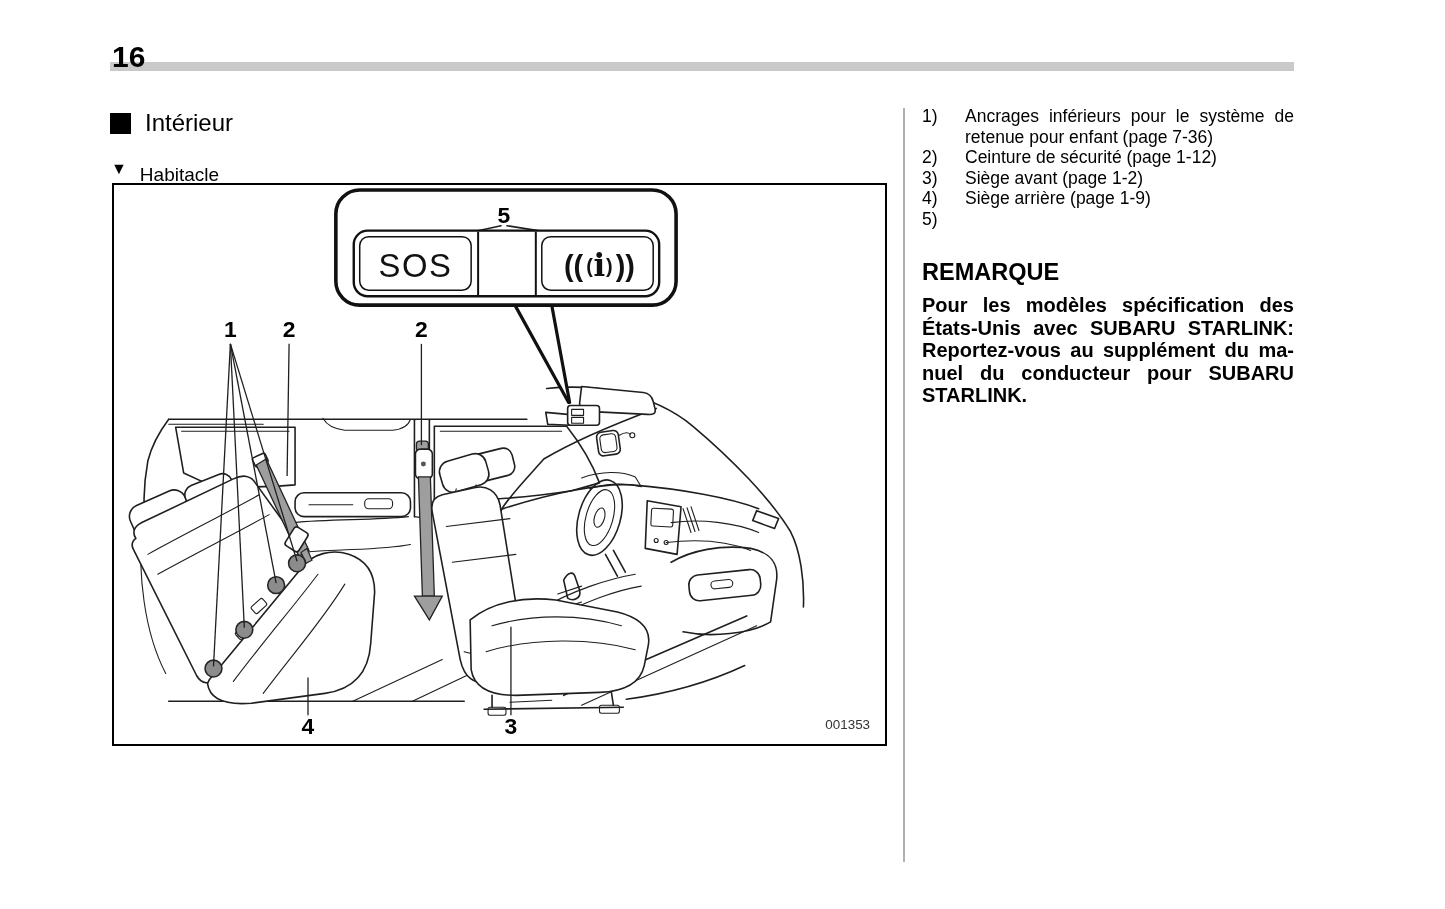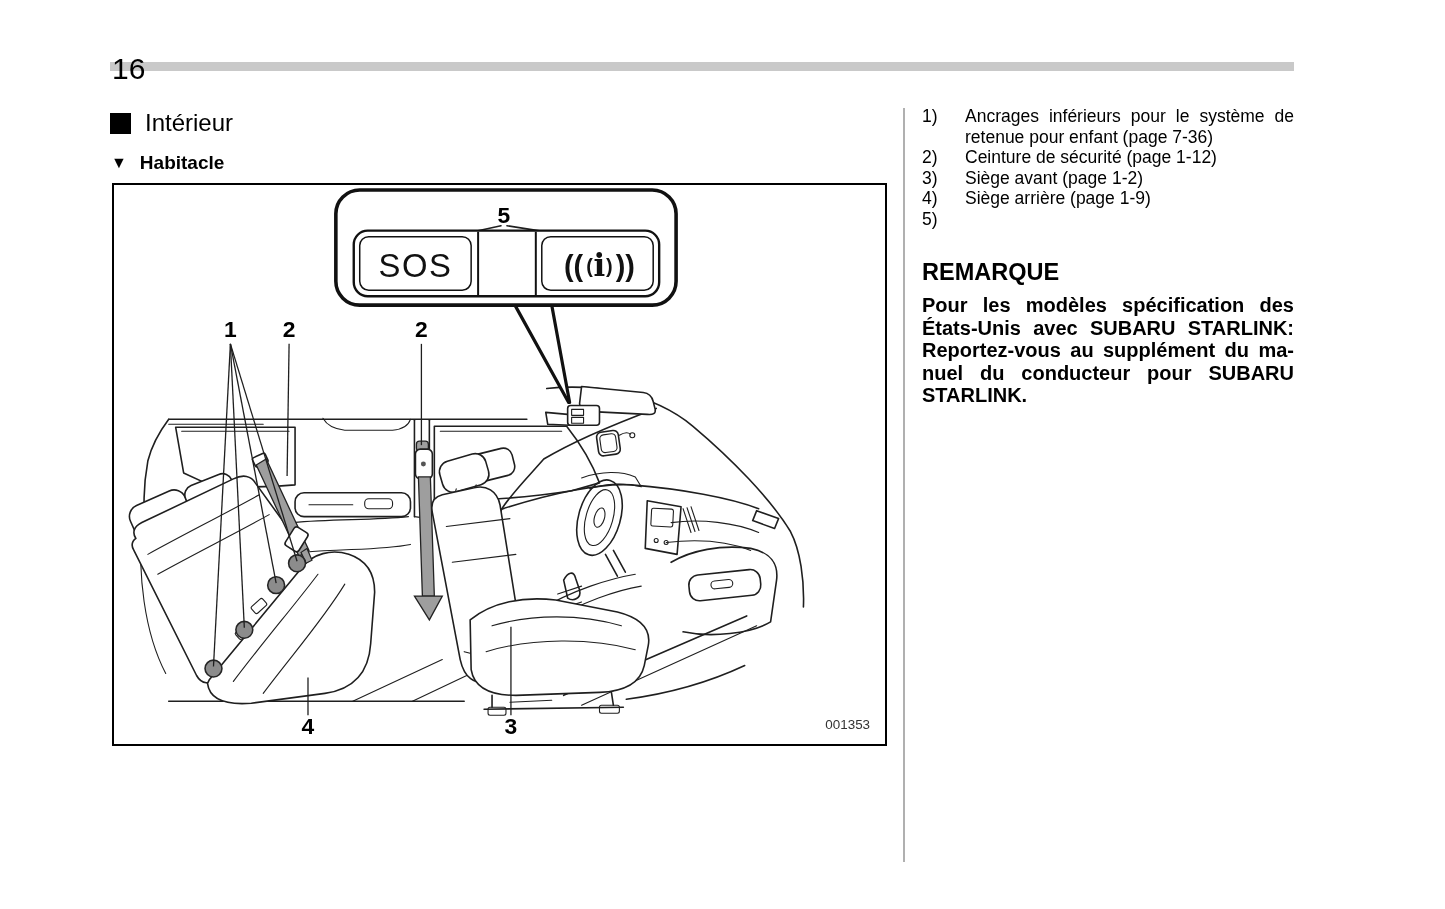--- a/index.html
+++ b/index.html
@@ -1,28 +1,28 @@
 <!DOCTYPE html>
 <html><head>
 <meta charset="utf-8">
 <style>
   html,body{margin:0;padding:0;}
   body{width:1445px;height:909px;background:#fff;color:#000;
        font-family:"Liberation Sans",sans-serif;position:relative;overflow:hidden;}
   .abs{position:absolute;}
   
   #topbar{left:110px;top:62px;width:1184px;height:9px;background:#c9c9c9;}
-  #pagenum{left:112px;top:52px;font-size:30px;font-weight:normal;z-index:2;}
+  #pagenum{left:112px;top:40px;font-size:30px;font-weight:bold;z-index:2;}
   
   #h-section{left:110px;top:109px;display:flex;align-items:center;gap:14px;}
   #h-section .sq{width:21px;height:21px;background:#000;display:inline-block;}
   #h-section .t{font-size:24px;font-weight:normal;}
   #h-sub{left:111px;top:152px;display:flex;align-items:center;gap:13px;}
   #h-sub .tri{font-size:16px;line-height:1;}
-  #h-sub .t{font-size:19px;font-weight:bold;}
+  #h-sub .t{font-size:19px;font-weight:normal;margin-top:12px;}
   
   #figframe{left:112px;top:183px;width:771px;height:559px;border:2px solid #000;}
   #figframe svg{display:block;}
   
   #rightcol{left:922px;top:106px;width:372px;}
   .legend-row{display:flex;font-size:17.5px;line-height:20.5px;}
   .legend-num{width:43px;flex:none;}
   .legend-txt{flex:1;text-align:justify;}
   #note-title{margin-top:30px;font-size:23.5px;font-weight:bold;}
   #note-body{margin-top:8px;font-size:20px;font-weight:bold;line-height:22.5px;

